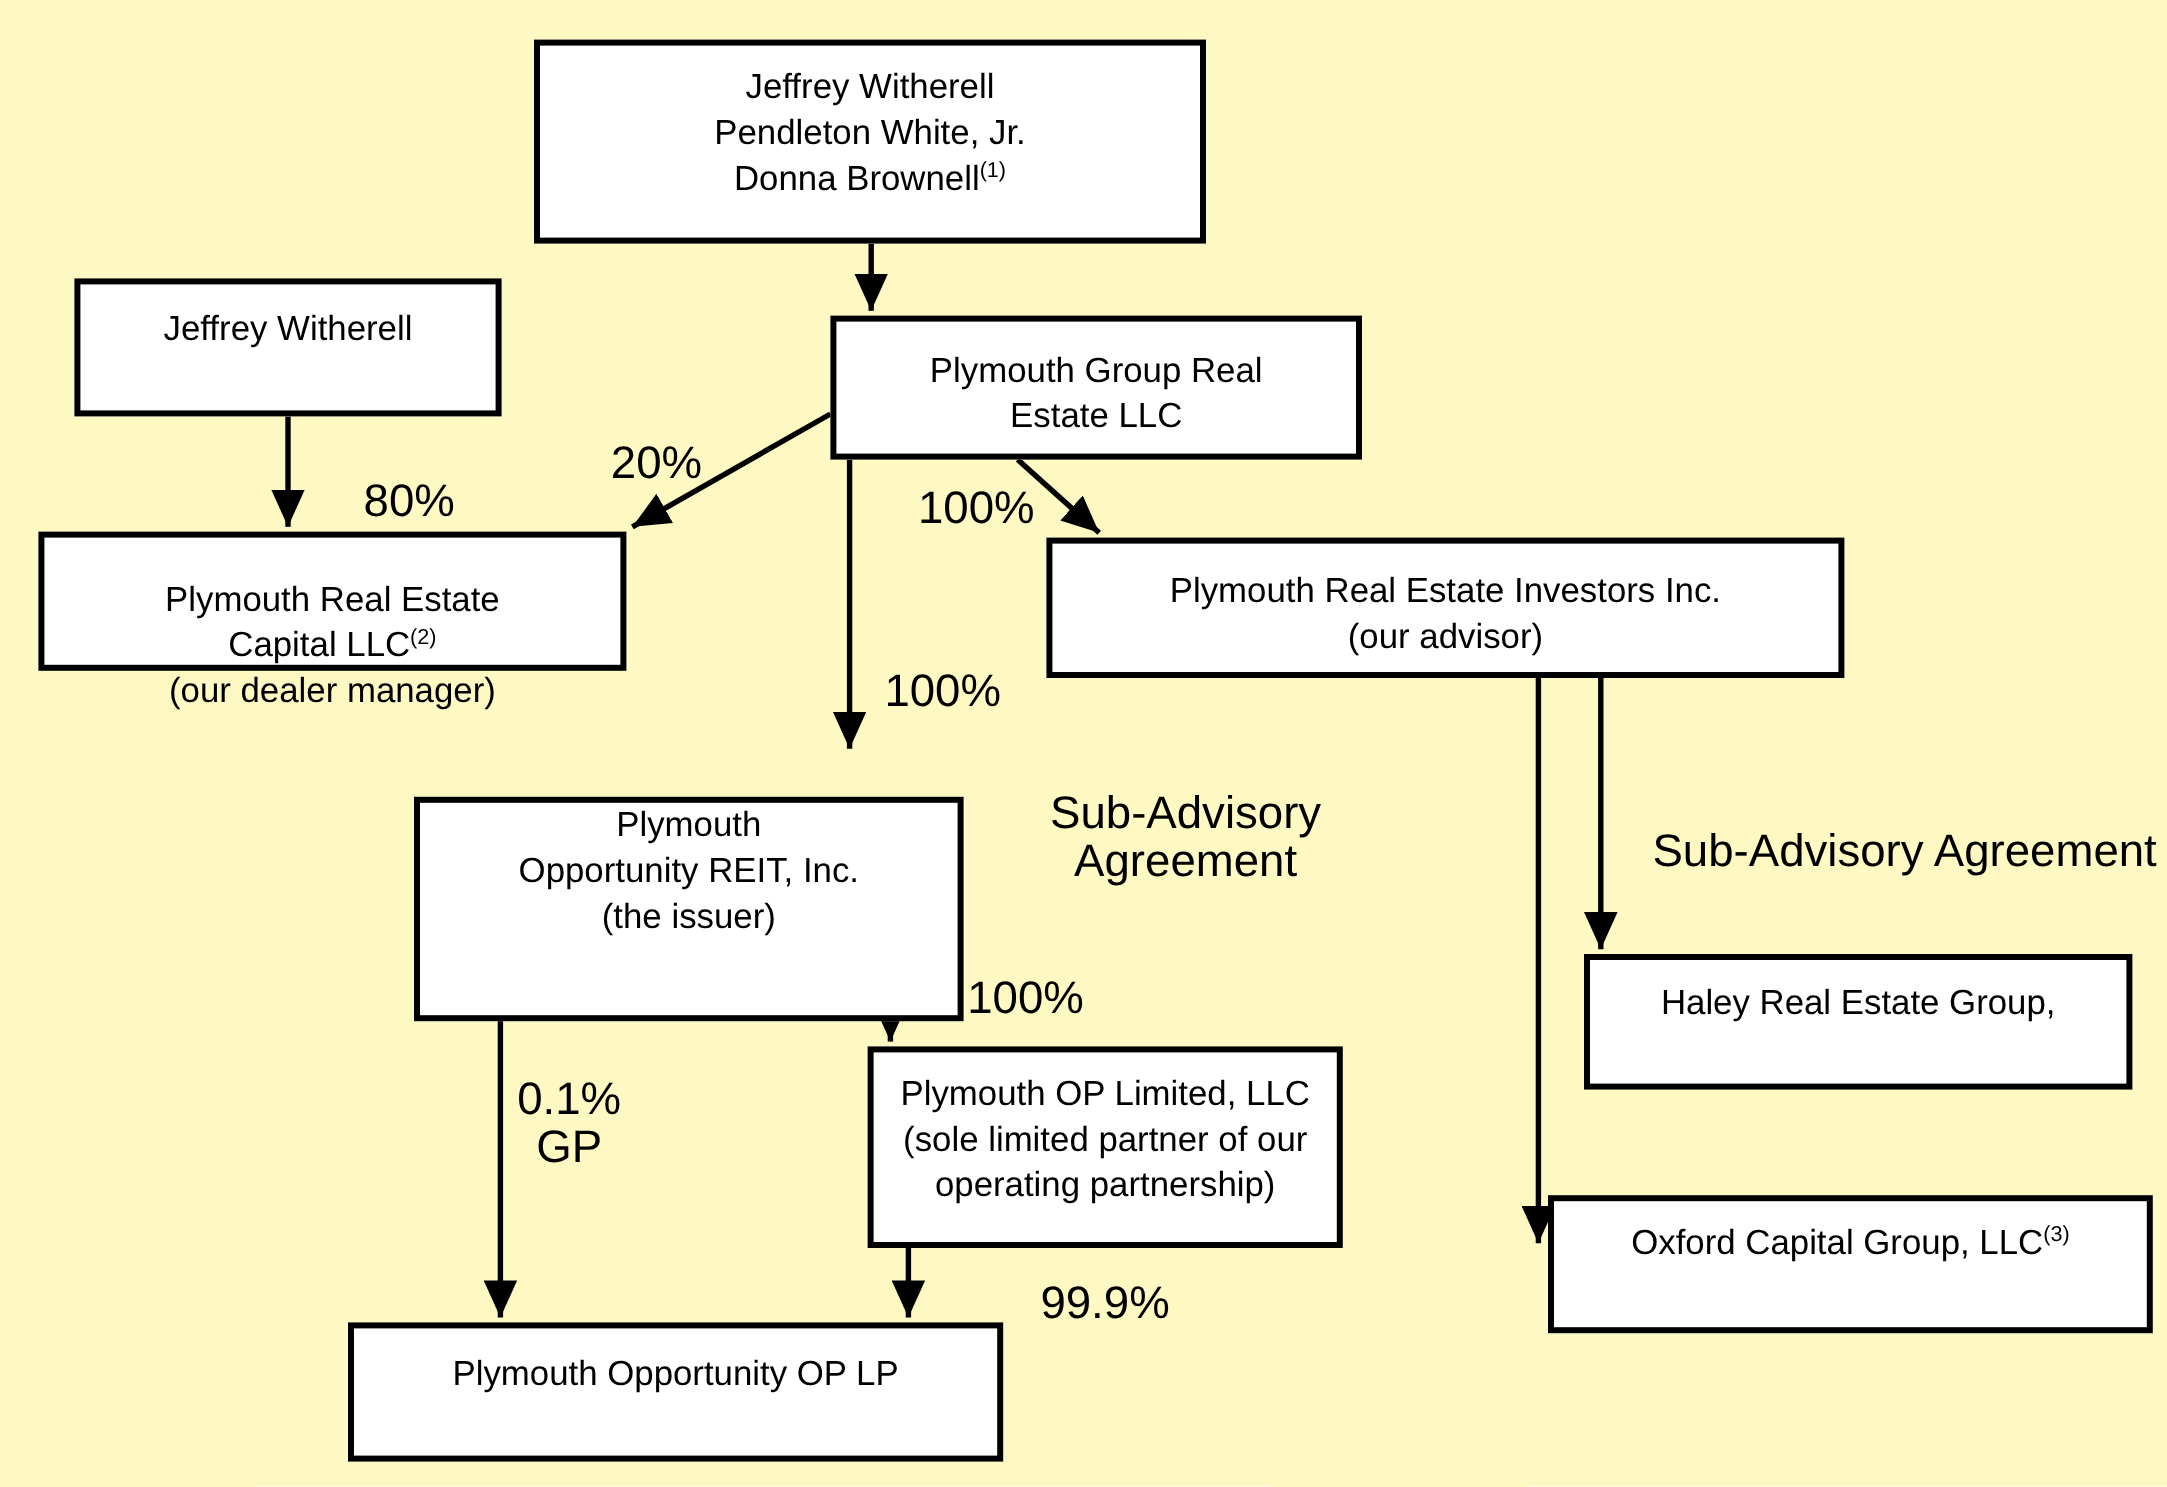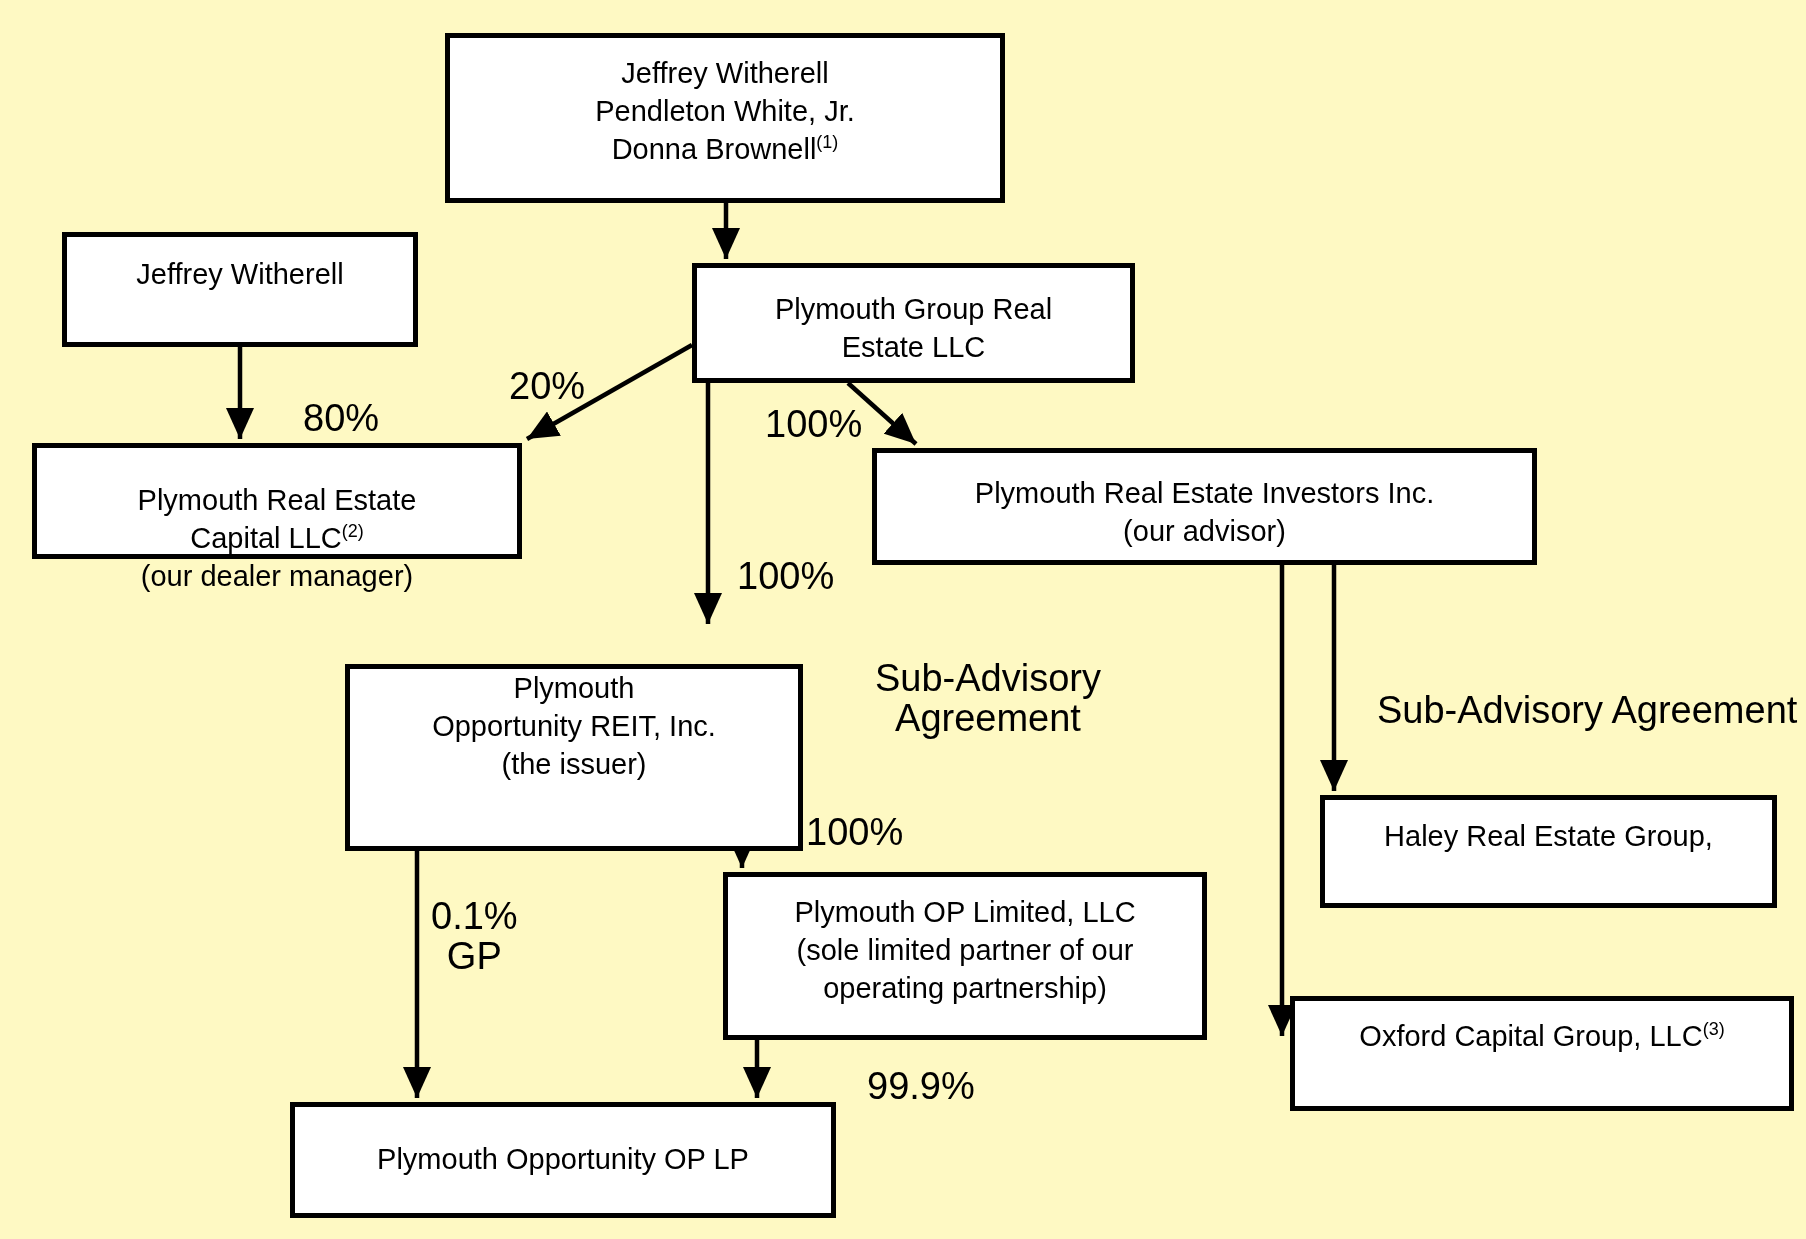--- a/index.html
+++ b/index.html
@@ -88,35 +88,35 @@
     <div><span>Plymouth Real Estate Investors Inc.</span></div>
     <div><span>(our advisor)</span></div>
   </div>
 
   <div class="node" style="left:345px; top:628px; width:458px; height:187px; margin-top:36px;">
     <div><span>Plymouth</span></div>
     <div><span>Opportunity REIT, Inc.</span></div>
     <div><span>(the issuer)</span></div>
   </div>
 
-  <div class="node" style="left:723px; top:872px; width:484px; height:168px; padding-top:16px;">
+  <div class="node" style="left:723px; top:872px; width:396px; height:168px; padding-top:16px;">
     <div><span>Plymouth OP Limited, LLC</span></div>
     <div><span>(sole limited partner of our</span></div>
     <div><span>operating partnership)</span></div>
   </div>
 
   <div class="node" style="left:1320px; top:795px; width:457px; height:113px; padding-top:17px;">
     <div><span>Haley Real Estate Group,</span></div>
   </div>
 
   <div class="node" style="left:1258px; top:996px; width:504px; height:115px; padding-top:16px;margin-left:32px;">
     <div><span>Oxford Capital Group, LLC</span><sup>(3)</sup></div>
   </div>
 
-  <div class="node" style="left:290px; top:1102px; width:546px; height:116px; padding-top:33px;">
+  <div class="node" style="left:290px; top:1102px; width:546px; height:116px; padding-top:19px;">
     <div><span>Plymouth Opportunity OP LP</span></div>
   </div>
 
   <div class="lbl" style="left:303px; top:398px;">80%</div>
   <div class="lbl" style="left:509px; top:366px;">20%</div>
   <div class="lbl" style="left:765px; top:404px;">100%</div>
   <div class="lbl" style="left:737px; top:556px;">100%</div>
   <div class="lbl" style="left:806px; top:812px;">100%</div>
   <div class="lbl" style="left:431px; top:896px;">
     <div>0.1%</div>

